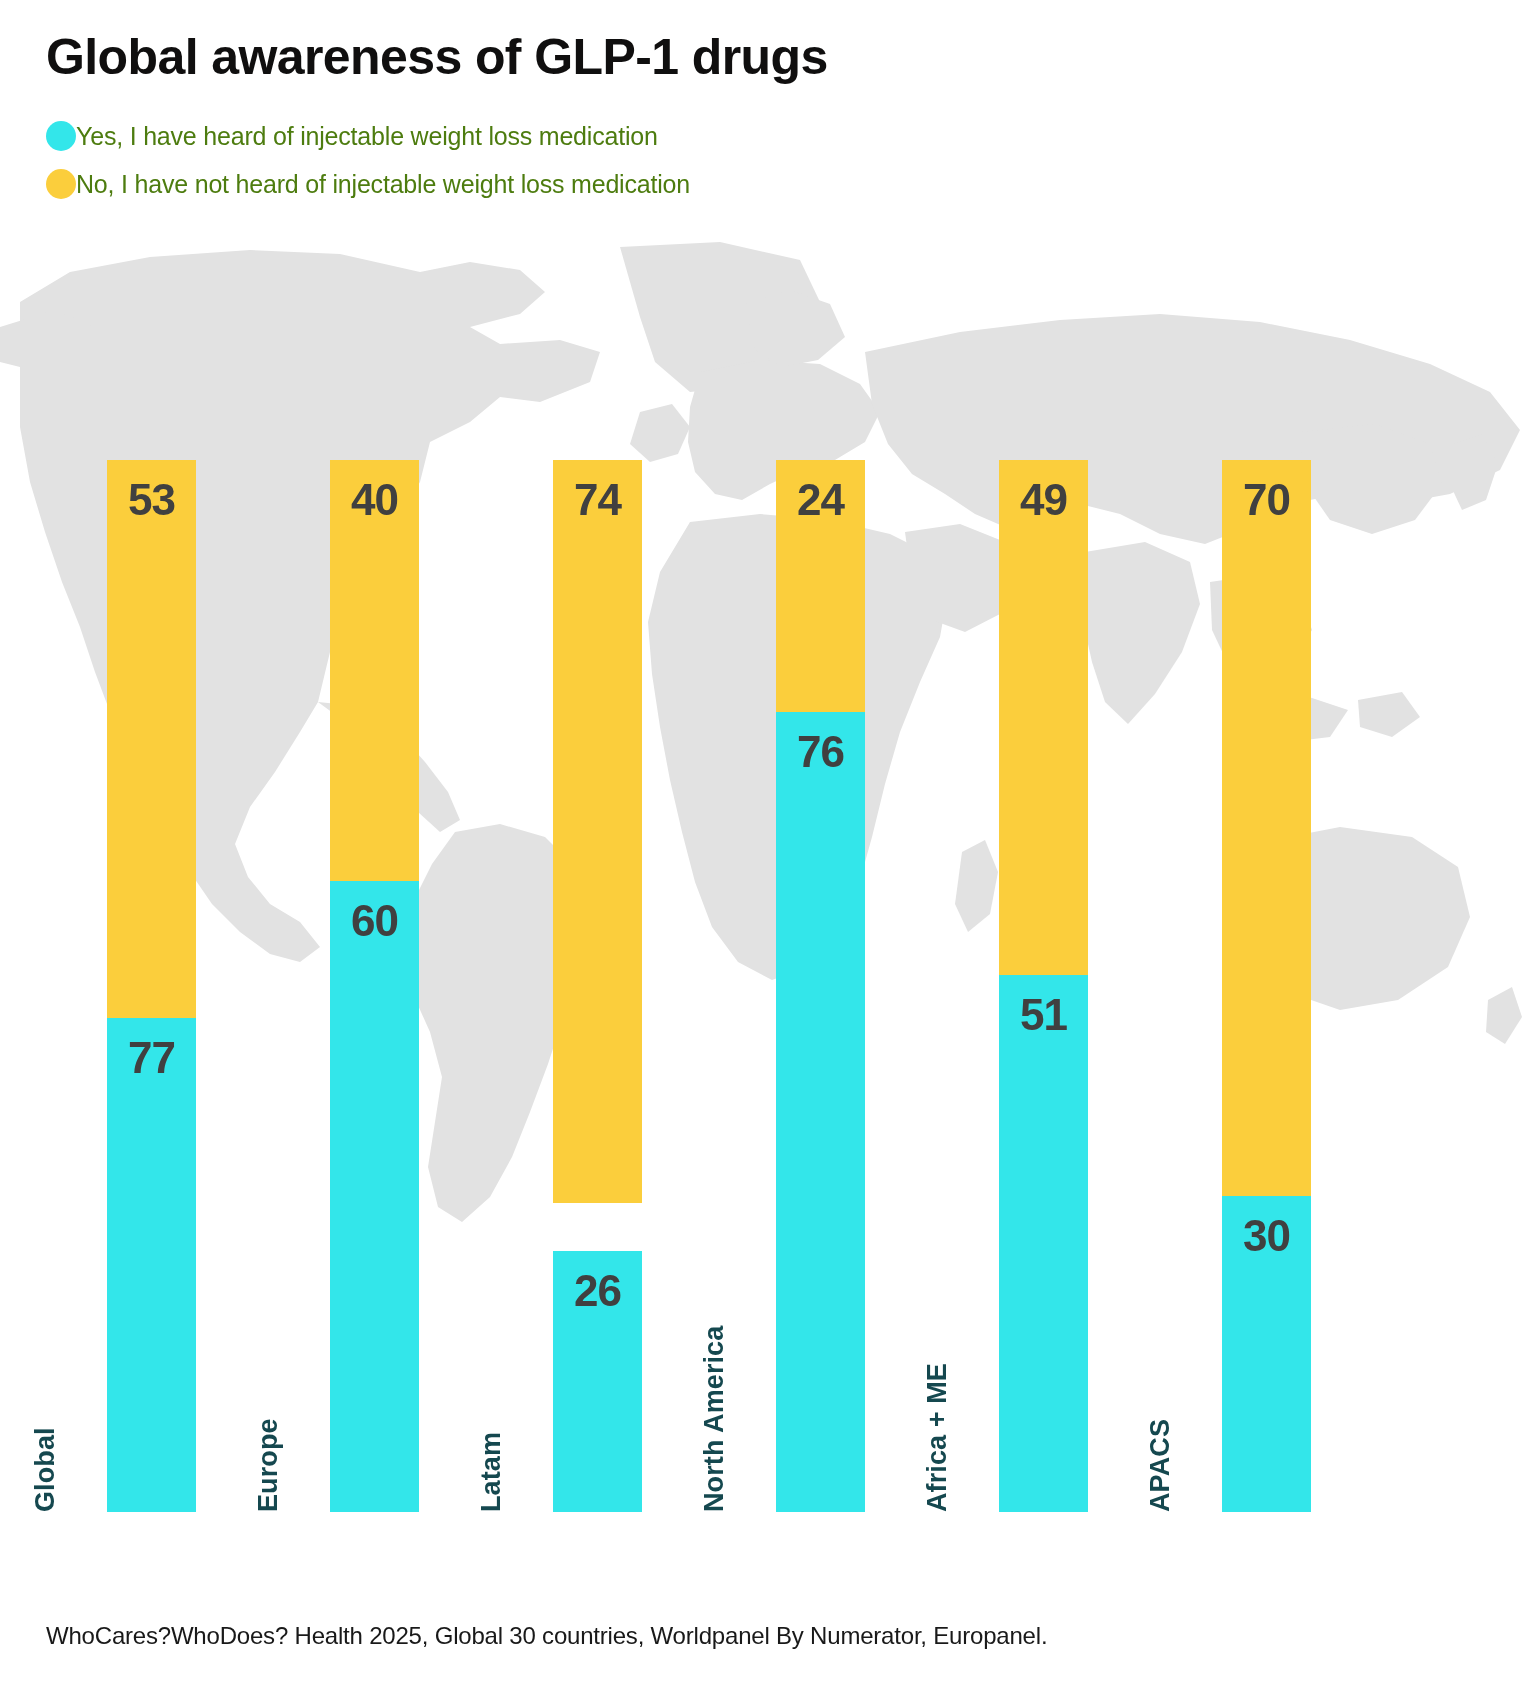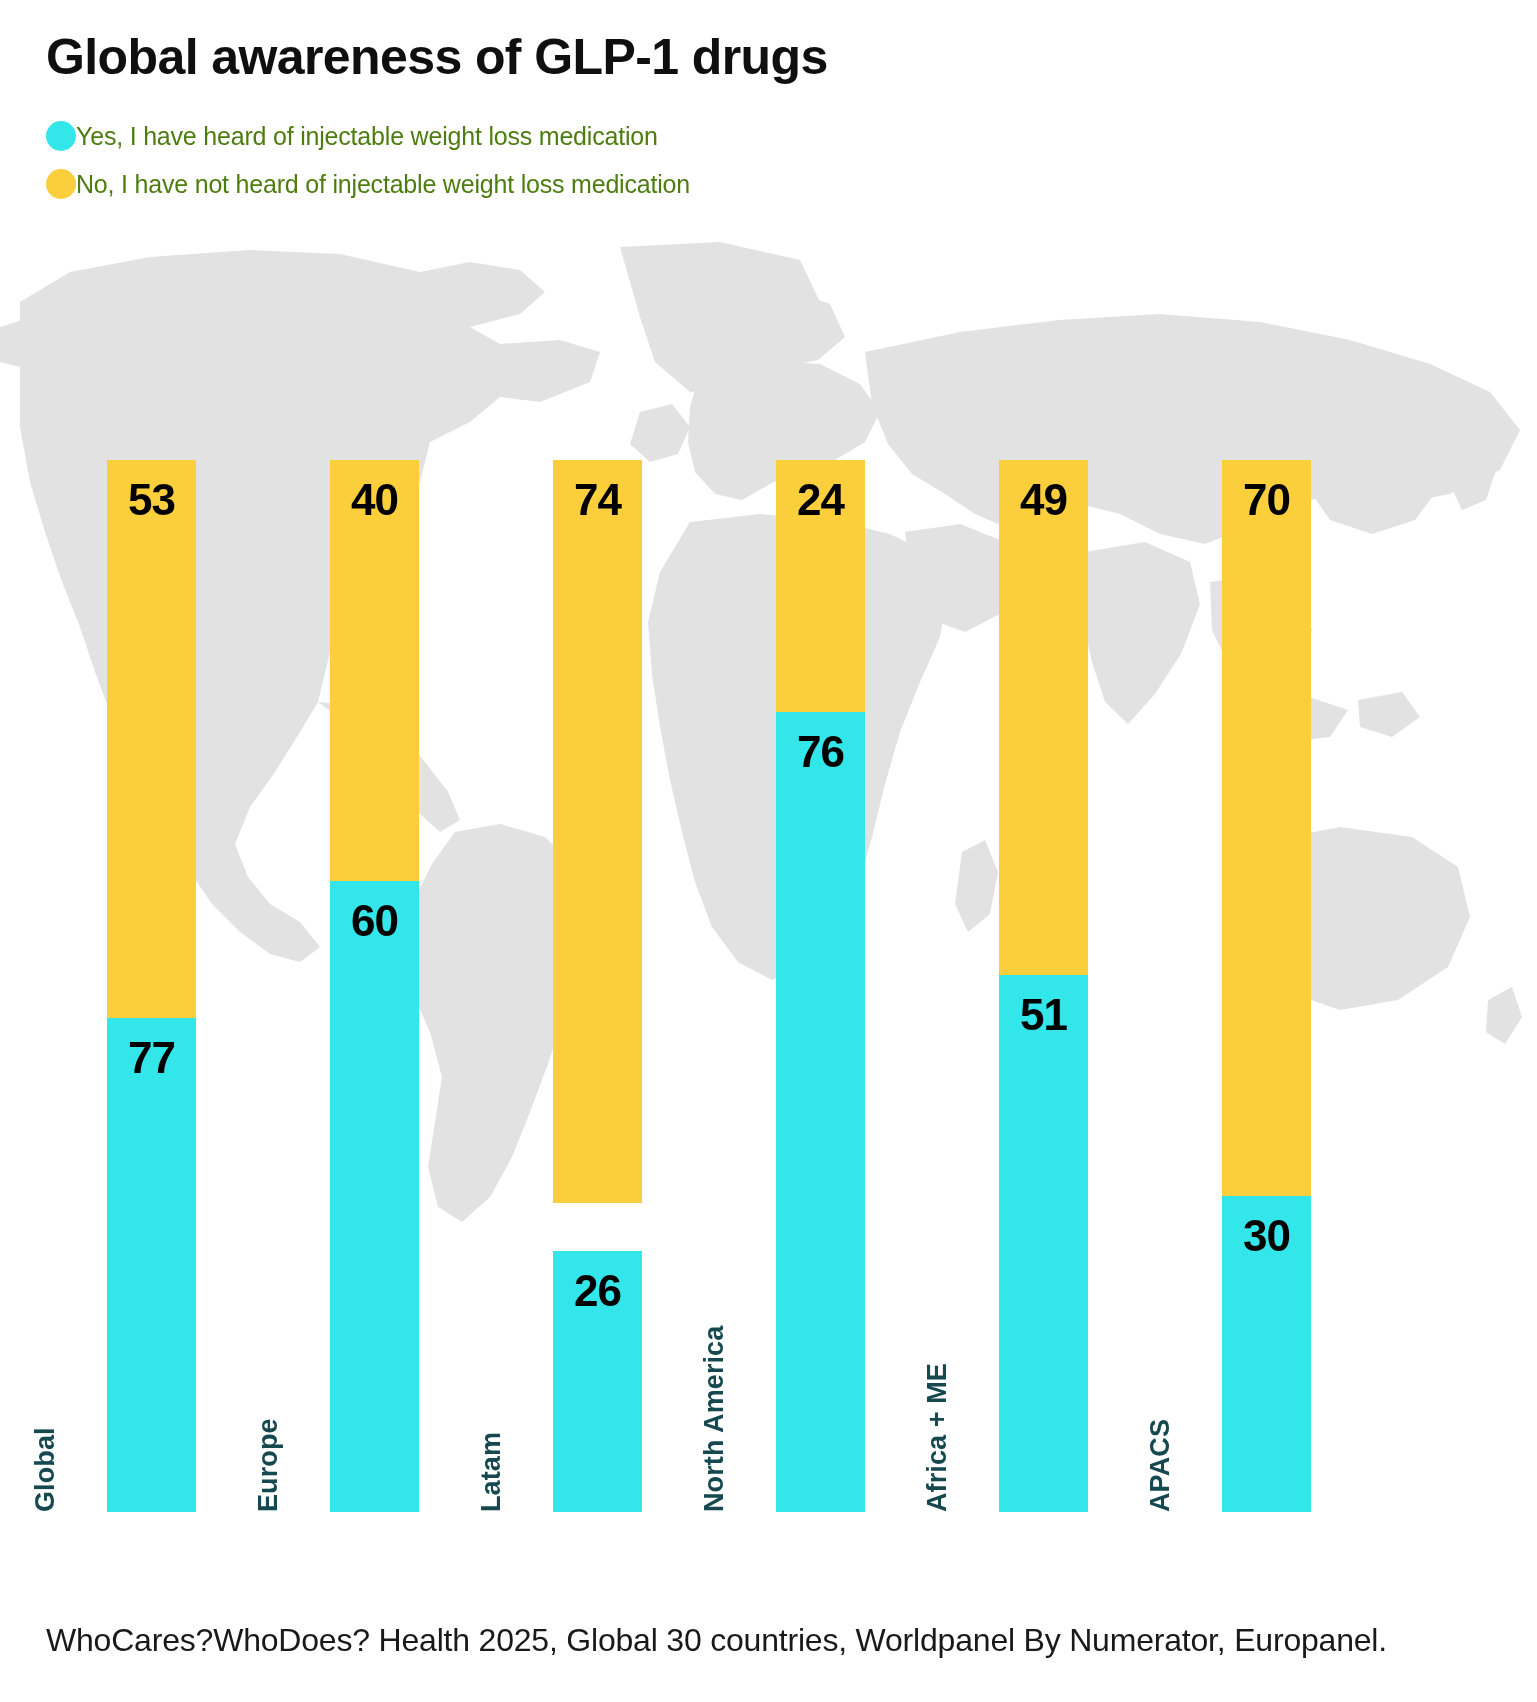--- a/index.html
+++ b/index.html
@@ -92,21 +92,21 @@
   .seg-no { background: #fbce3c; }
   .seg-yes { background: #33e6ea; }
   .seg-value {
     position: absolute;
     left: 0;
     right: 0;
     top: 18px;
     text-align: center;
     font-size: 44px;
     font-weight: bold;
-    color: #000000;
+    color: #404040;
     letter-spacing: -1px;
     line-height: 1;
   }
   .bar-cat-label {
     position: absolute;
     bottom: 0px;
     left: -46px;
     transform-origin: left bottom;
     transform: rotate(-90deg);
     font-size: 27px;
@@ -114,21 +114,21 @@
     color: #15484f;
     white-space: nowrap;
     letter-spacing: 0.1px;
   }
 
   
   #footnote {
     position: absolute;
     left: 46px;
     top: 1622px;
-    font-size: 32px;
+    font-size: 24px;
     color: #191919;
     white-space: nowrap;
     letter-spacing: -0.2px;
   }
 </style>
 </head>
 <body>
 
 <div id="page">
 

